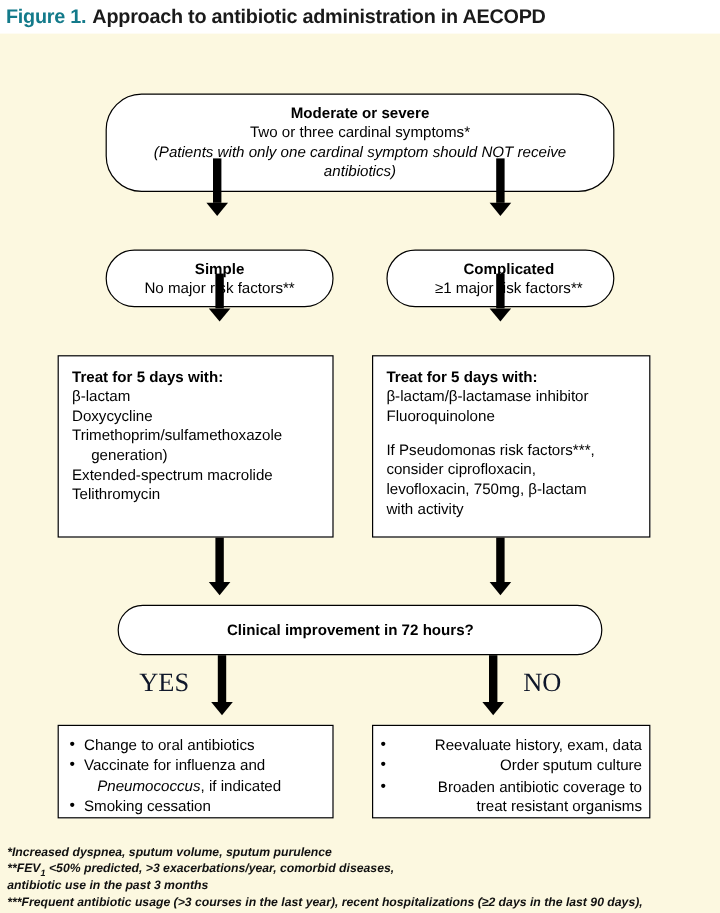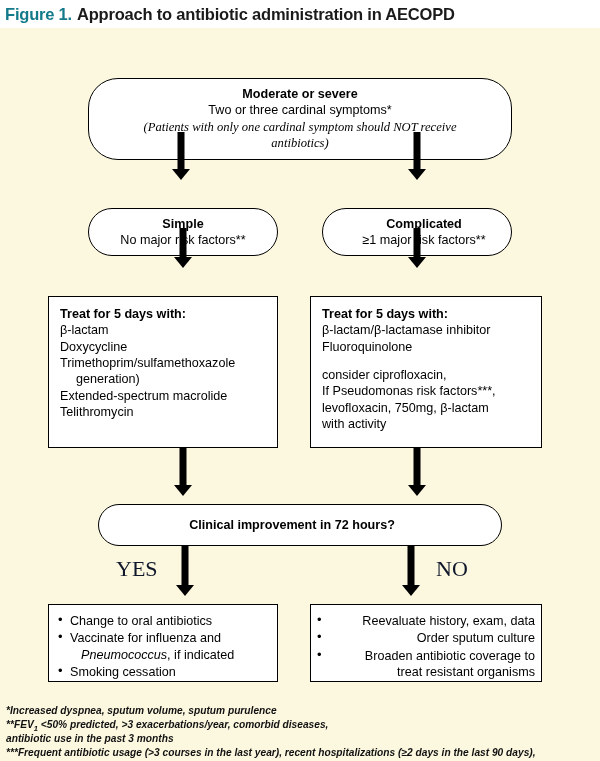--- a/index.html
+++ b/index.html
@@ -35,21 +35,21 @@
   
   .box{
     position:absolute;background:#ffffff;
     border:1.6px solid #000000;
     box-sizing:border-box;
     font-size:12.6px;color:#000000;line-height:1.28;
   }
   .box .hdr{font-weight:bold;}
   .ctr{text-align:center;border-radius:30px;}
   .lft{text-align:left;}
-  .ital{font-style:italic;font-family:Liberation Serif, serif;}
+  .ital{font-style:italic;}
   sup{font-size:0.72em;vertical-align:super;line-height:0;}
 
   
   #box-moderate{left:88px;top:50px;width:424px;height:82px;padding:7px 10px 0 10px;}
   #box-simple{left:88px;top:180px;width:190px;height:48px;padding:7px 6px 0 6px;}
   #box-complicated{left:322px;top:180px;width:190px;height:48px;padding:7px 6px 0 20px;}
   #box-treat-left{left:48px;top:268px;width:230px;height:152px;padding:9px 8px 0 11px;}
   #box-treat-right{left:310px;top:268px;width:232px;height:152px;padding:9px 8px 0 11px;}
   #box-clinical{left:98px;top:476px;width:404px;height:42px;padding:12px 22px 0 6px;}
   #box-yes{left:48px;top:576px;width:230px;height:78px;padding:8px 6px 0 8px;}
@@ -154,22 +154,22 @@
       <div class="line indent">generation)</div>
       <div class="line">Extended-spectrum macrolide</div>
       <div class="line">Telithromycin</div>
     </div>
 
     <div class="box lft" id="box-treat-right">
       <div class="hdr line">Treat for 5 days with:</div>
       <div class="line">β-lactam/β-lactamase inhibitor</div>
       <div class="line">Fluoroquinolone</div>
       <div class="gap"></div>
+      <div class="line">If Pseudomonas risk factors***,</div>
       <div class="line">consider ciprofloxacin,</div>
-      <div class="line">If Pseudomonas risk factors***,</div>
       <div class="line">levofloxacin, 750mg, β-lactam</div>
       <div class="line">with activity</div>
     </div>
 
     <div class="arrow" style="left:170px;top:420px;width:26px;height:48px;">
       <div class="shaft" style="height:37px;"></div>
       <div class="head"></div>
     </div>
     <div class="arrow" style="left:404px;top:420px;width:26px;height:48px;">
       <div class="shaft" style="height:37px;"></div>

